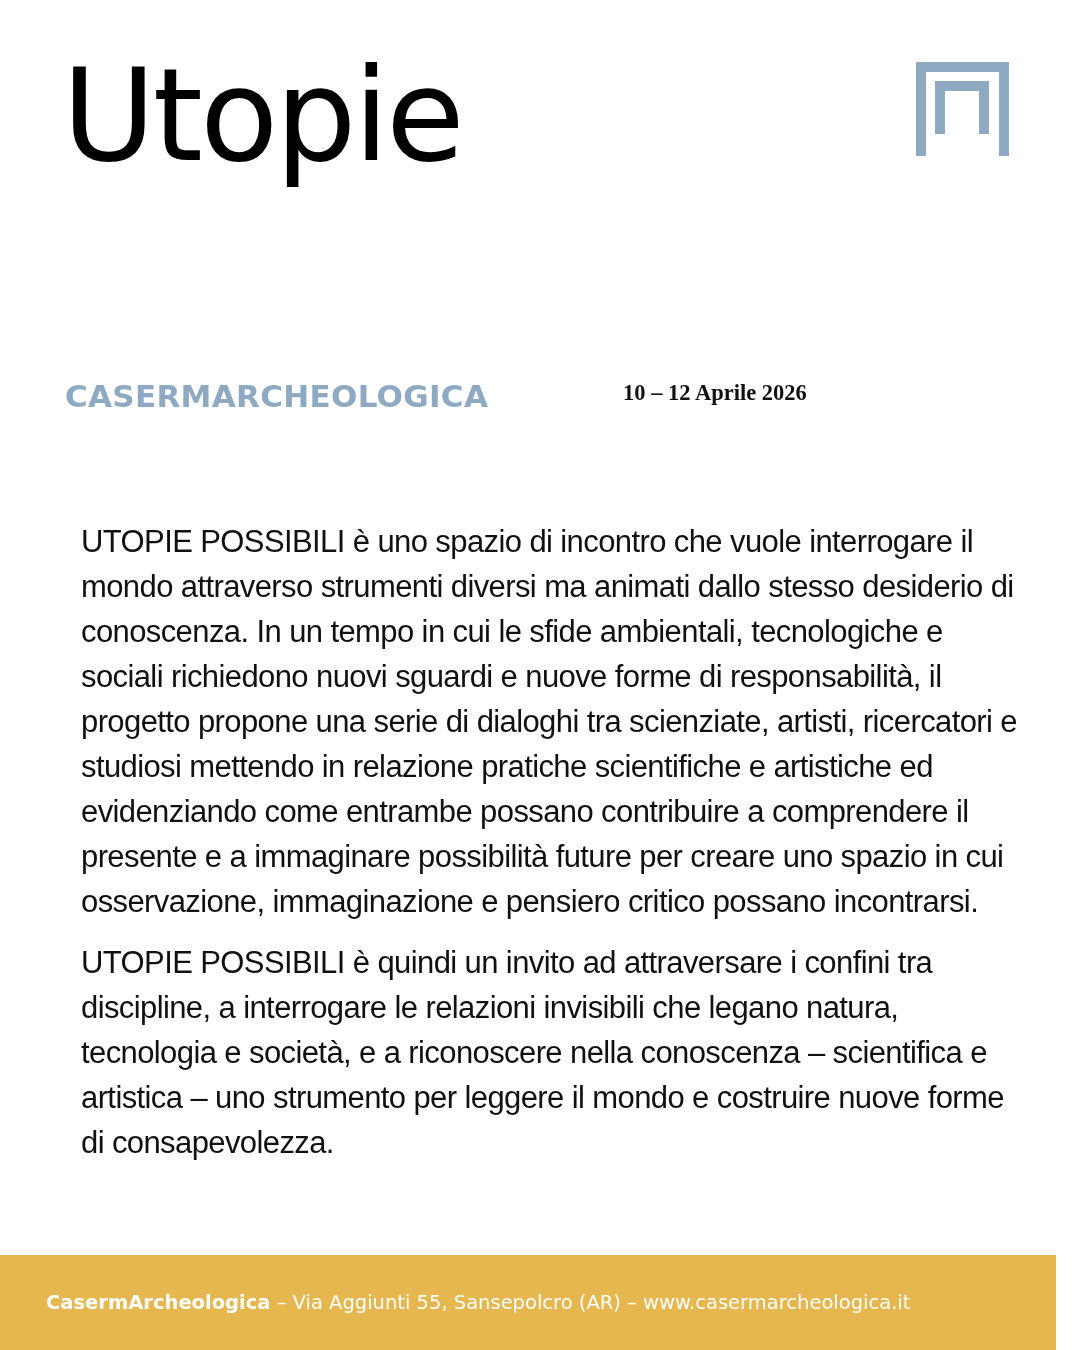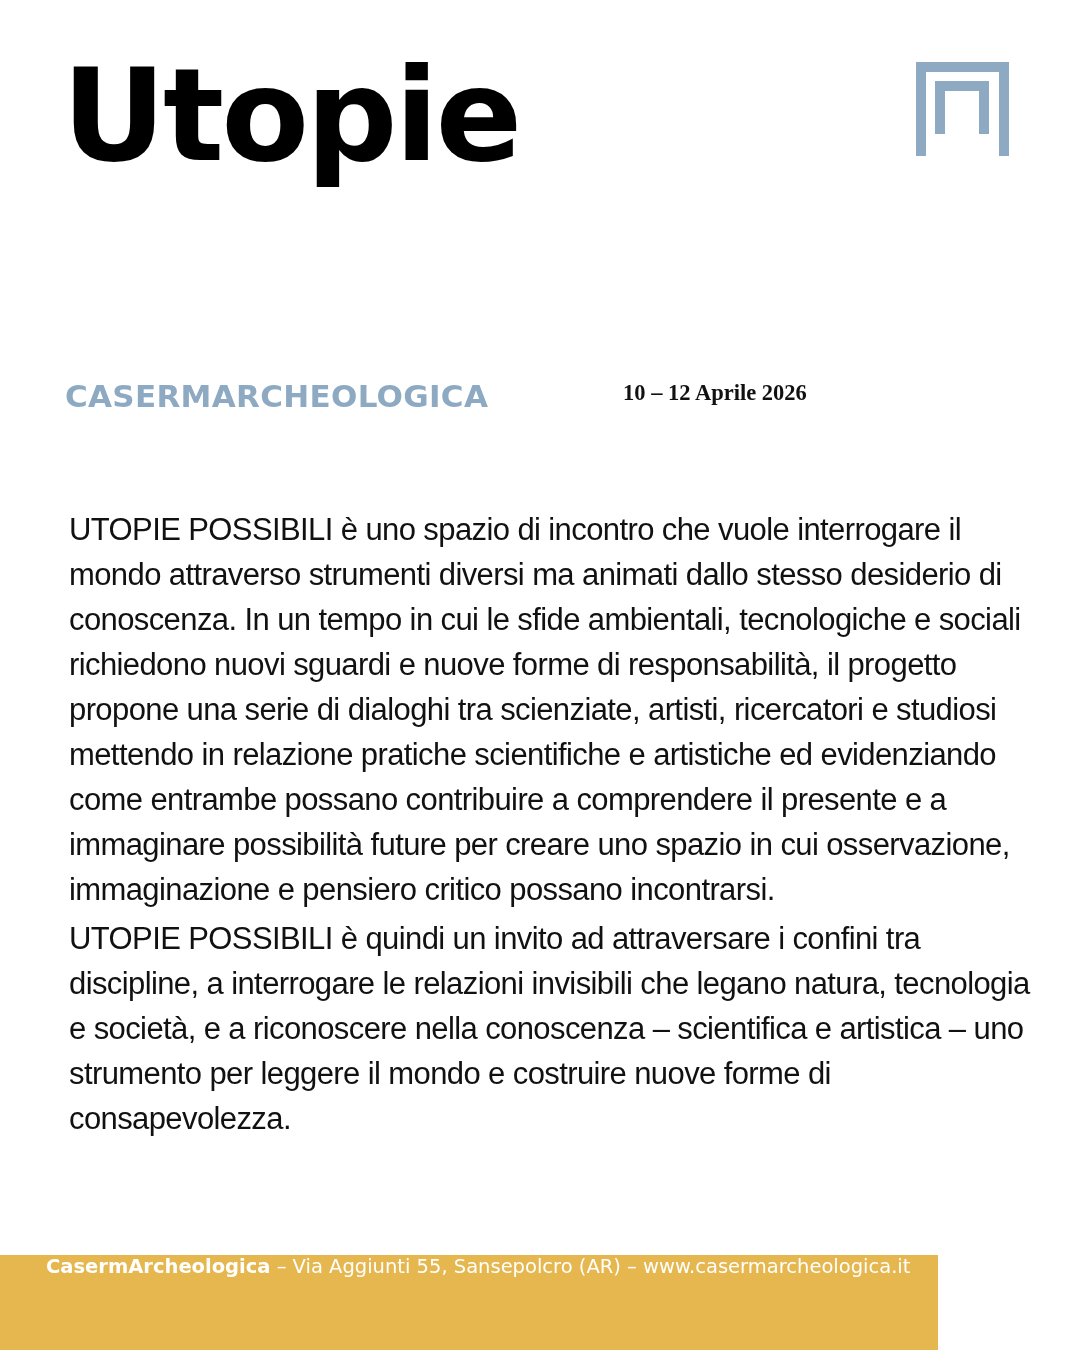--- a/index.html
+++ b/index.html
@@ -9,21 +9,21 @@
       position: relative;
       overflow: hidden;
       font-family: "Liberation Sans", sans-serif;
       color: #111111;
     }
     .title {
       position: absolute;
       left: 62px; top: 52px;
       margin: 0;
       font-family: "DejaVu Sans", sans-serif;
-      font-weight: bold;
+      font-weight: normal;
       font-size: 128px;
       line-height: 128px;
       letter-spacing: -3px;
       color: #000000;
       text-align: right;
     }
     .title span { display: block; }
     .logo {
       position: absolute;
       left: 916px; top: 62px;
@@ -51,28 +51,28 @@
     .body-text {
       position: absolute;
       left: 65px; top: 503px;
       width: 980px;
       font-family: "Liberation Sans", sans-serif;
       font-size: 31px;
       line-height: 45px;
       letter-spacing: -0.6px;
       color: #111111;
     }
-    .body-text p { margin: 4px; }
+    .body-text p { margin: 16px; }
     .footer {
       position: absolute;
       left: 0; top: 1255px;
-      width: 938px; height: 95px;
+      width: 1056px; height: 95px;
       background: #E5B74E;
       display: flex;
-      align-items: flex-start;
+      align-items: center;
     }
     .footer-text {
       margin-left: 46px;
       font-family: "DejaVu Sans", sans-serif;
       font-size: 19.5px;
       color: #ffffff;
       white-space: nowrap;
     }
     .footer-text .brand { font-weight: bold; }
   </style>

